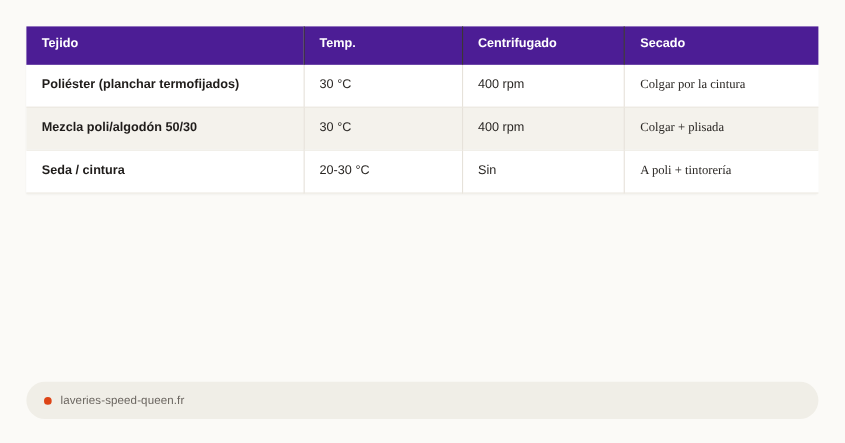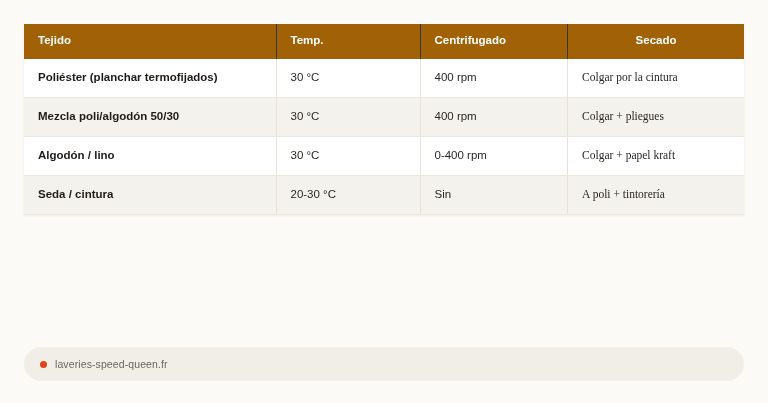--- a/index.html
+++ b/index.html
@@ -36,32 +36,31 @@
     font-weight: bold;
     letter-spacing: 0.1px;
     line-height: 1.2;
   }
   table {
     width: 100%;
     border-collapse: collapse;
     table-layout: fixed;
   }
   thead th {
-    background: #a16207;
+    background: #4c1d95;
     color: #ffffff;
     font-size: 11.5px;
     font-weight: bold;
     text-align: left;
     padding: 10px 14px 11px 14px;
     border-right: 1px solid #3b3734;
     line-height: 1.2;
   }
   thead th:last-child {
     border-right: none;
-    text-align: center;
   }
   tbody td {
     font-size: 11.5px;
     color: #2a2724;
     padding: 11px 14px 12px 14px;
     border-right: 1px solid #e6e2da;
     border-bottom: 1px solid #ece8e0;
     line-height: 1.3;
     vertical-align: middle;
   }
@@ -132,27 +131,21 @@
         <tr>
           <td class="first-col">Poliéster (planchar termofijados)</td>
           <td>30 °C</td>
           <td>400 rpm</td>
           <td>Colgar por la cintura</td>
         </tr>
         <tr>
           <td class="first-col">Mezcla poli/algodón 50/30</td>
           <td>30 °C</td>
           <td>400 rpm</td>
-          <td>Colgar + pliegues</td>
-        </tr>
-        <tr>
-          <td class="first-col">Algodón / lino</td>
-          <td>30 °C</td>
-          <td>0-400 rpm</td>
-          <td>Colgar + papel kraft</td>
+          <td>Colgar + plisada</td>
         </tr>
         <tr>
           <td class="first-col">Seda / cintura</td>
           <td>20-30 °C</td>
           <td>Sin</td>
           <td>A poli + tintorería</td>
         </tr>
       </tbody>
     </table>
 

